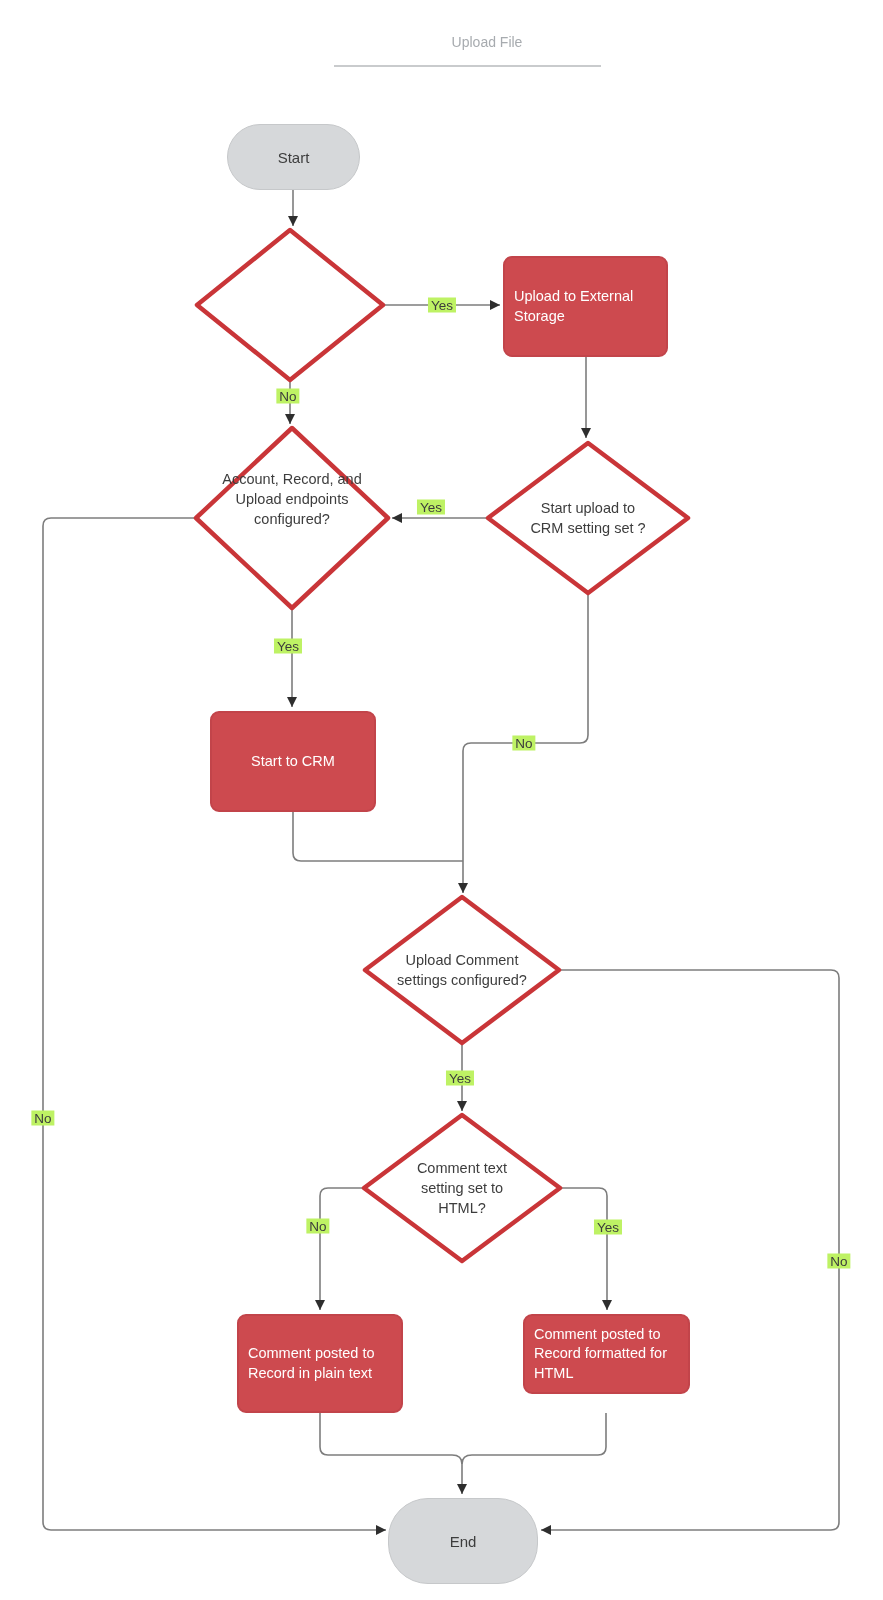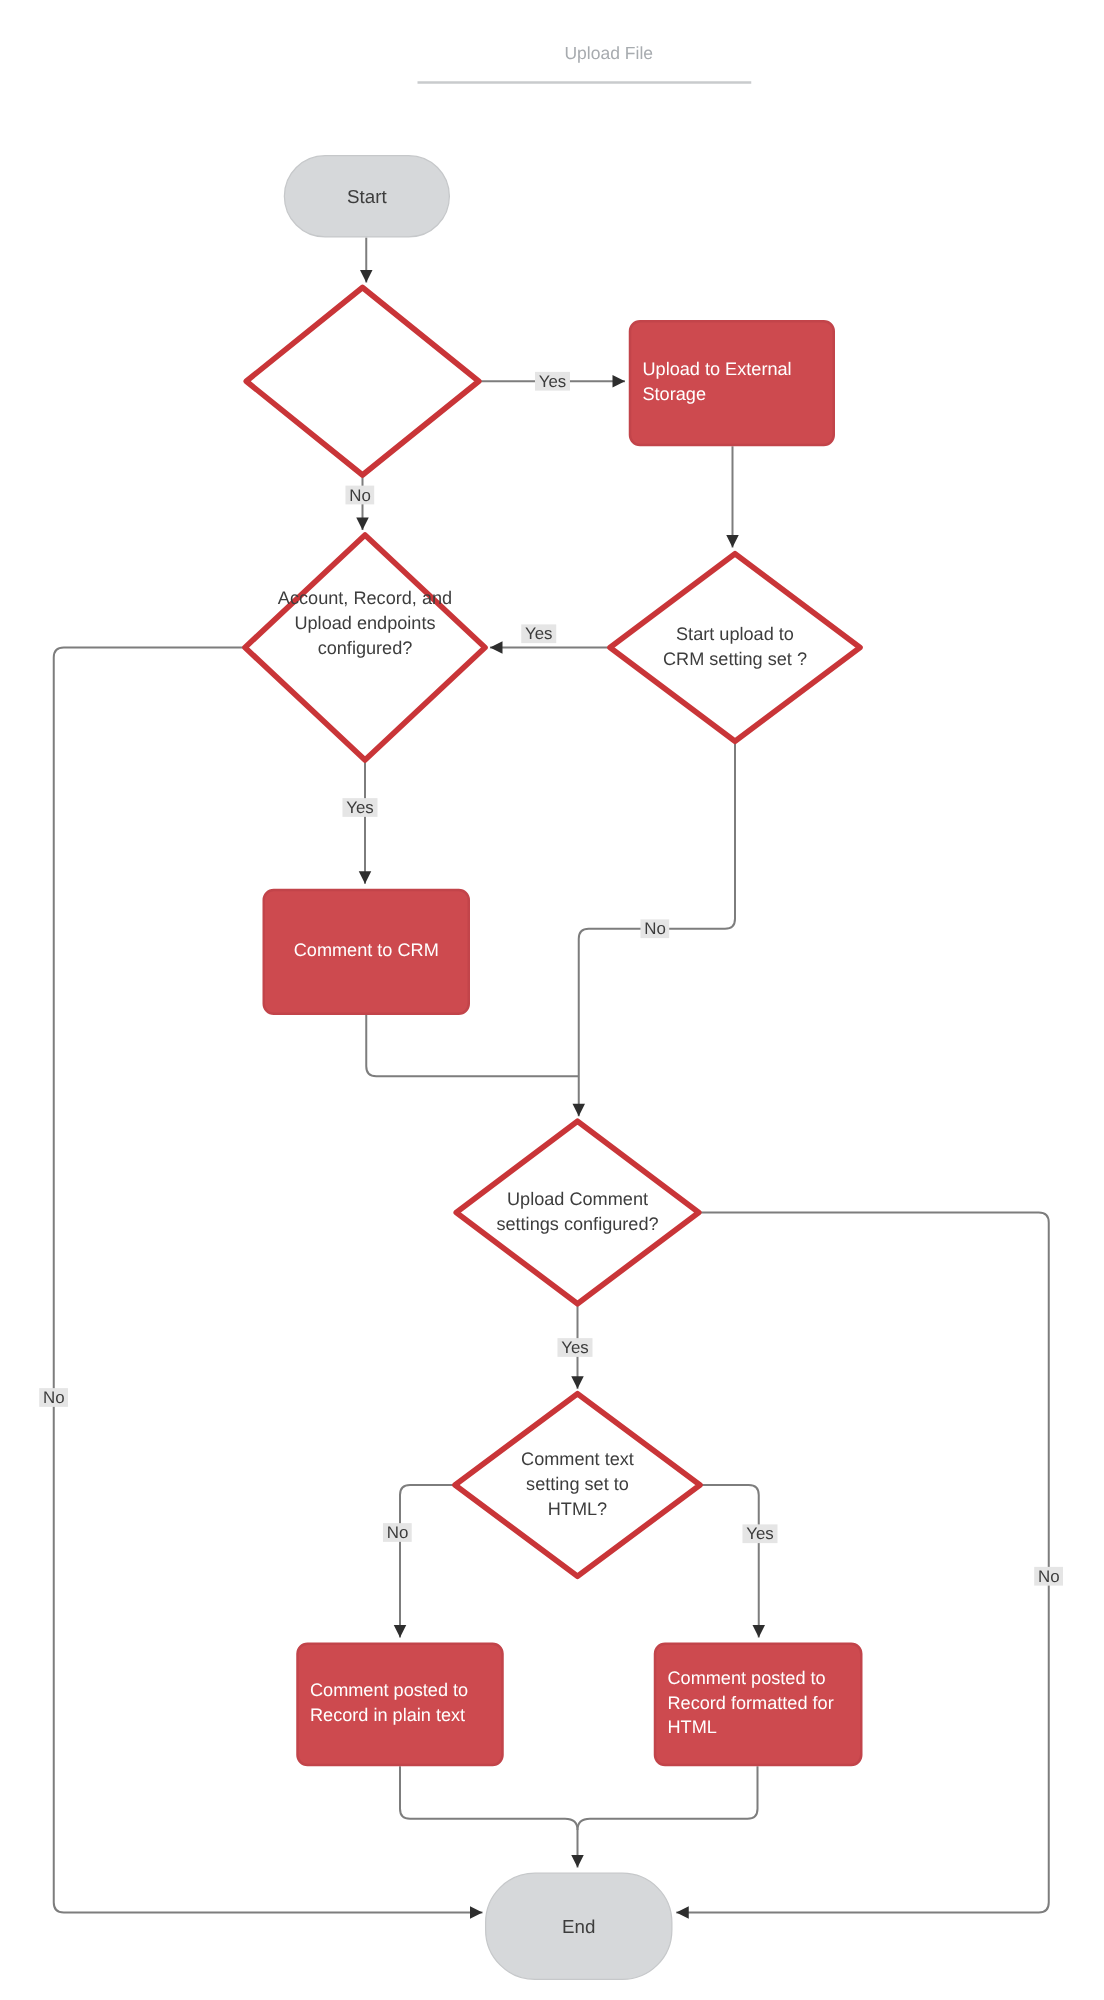--- a/index.html
+++ b/index.html
@@ -26,21 +26,21 @@
   .process{
     background:#cd4a4f;border:2px solid #c2444a;border-radius:9px;
     color:#ffffff;font-size:14.5px;line-height:1.35;padding:18px 9px;
   }
   .dlabel{
     position:absolute;transform:translate(-50%,-50%);
     text-align:center;color:#3d3d3d;font-size:14.5px;line-height:1.38;
   }
   .elabel{
     position:absolute;transform:translate(-50%,-50%);
-    background:#e5e5e5;color:#3c3c3c;font-size:13.5px;padding:0 3px;white-space:nowrap;text-align:right;
+    background:#bef264;color:#3c3c3c;font-size:13.5px;padding:0 3px;white-space:nowrap;text-align:right;
   }
 </style>
 </head>
 <body>
 
 <div id="canvas">
 
   <svg class="wires" width="883" height="1600" viewBox="0 0 883 1600">
     <defs>
       <marker id="arw" viewBox="0 0 12 12" markerWidth="12" markerHeight="12" refX="11" refY="6" orient="auto" markerUnits="userSpaceOnUse">
@@ -85,32 +85,32 @@
 
   <div class="node process" style="left:503px;top:256px;width:165px;height:101px">
     <span>Upload to External Storage</span>
   </div>
 
   <div class="dlabel" style="left:588px;top:518px;width:125px">Start upload to CRM setting set ?</div>
 
   <div class="dlabel" style="left:292px;top:499px;width:180px">Account, Record, and Upload endpoints configured?</div>
 
   <div class="node process" style="left:210px;top:711px;width:166px;height:101px">
-    <span>Comment to CRM</span>
+    <span>Start to CRM</span>
   </div>
 
   <div class="dlabel" style="left:462px;top:970px;width:150px">Upload Comment settings configured?</div>
 
   <div class="dlabel" style="left:462px;top:1188px;width:112px">Comment text setting set to HTML?</div>
 
   <div class="node process" style="left:237px;top:1314px;width:166px;height:99px">
     <span>Comment posted to Record in plain text</span>
   </div>
 
-  <div class="node process" style="left:523px;top:1314px;width:167px;height:99px">
+  <div class="node process" style="left:523px;top:1314px;width:167px;height:80px">
     <span>Comment posted to Record formatted for HTML</span>
   </div>
 
   <div class="node terminator" style="left:388px;top:1498px;width:150px;height:86px">
     <span>End</span>
   </div>
 
   <span class="elabel" style="left:442px;top:305px">Yes</span>
   <span class="elabel" style="left:288px;top:396px">No</span>
   <span class="elabel" style="left:431px;top:507px">Yes</span>

